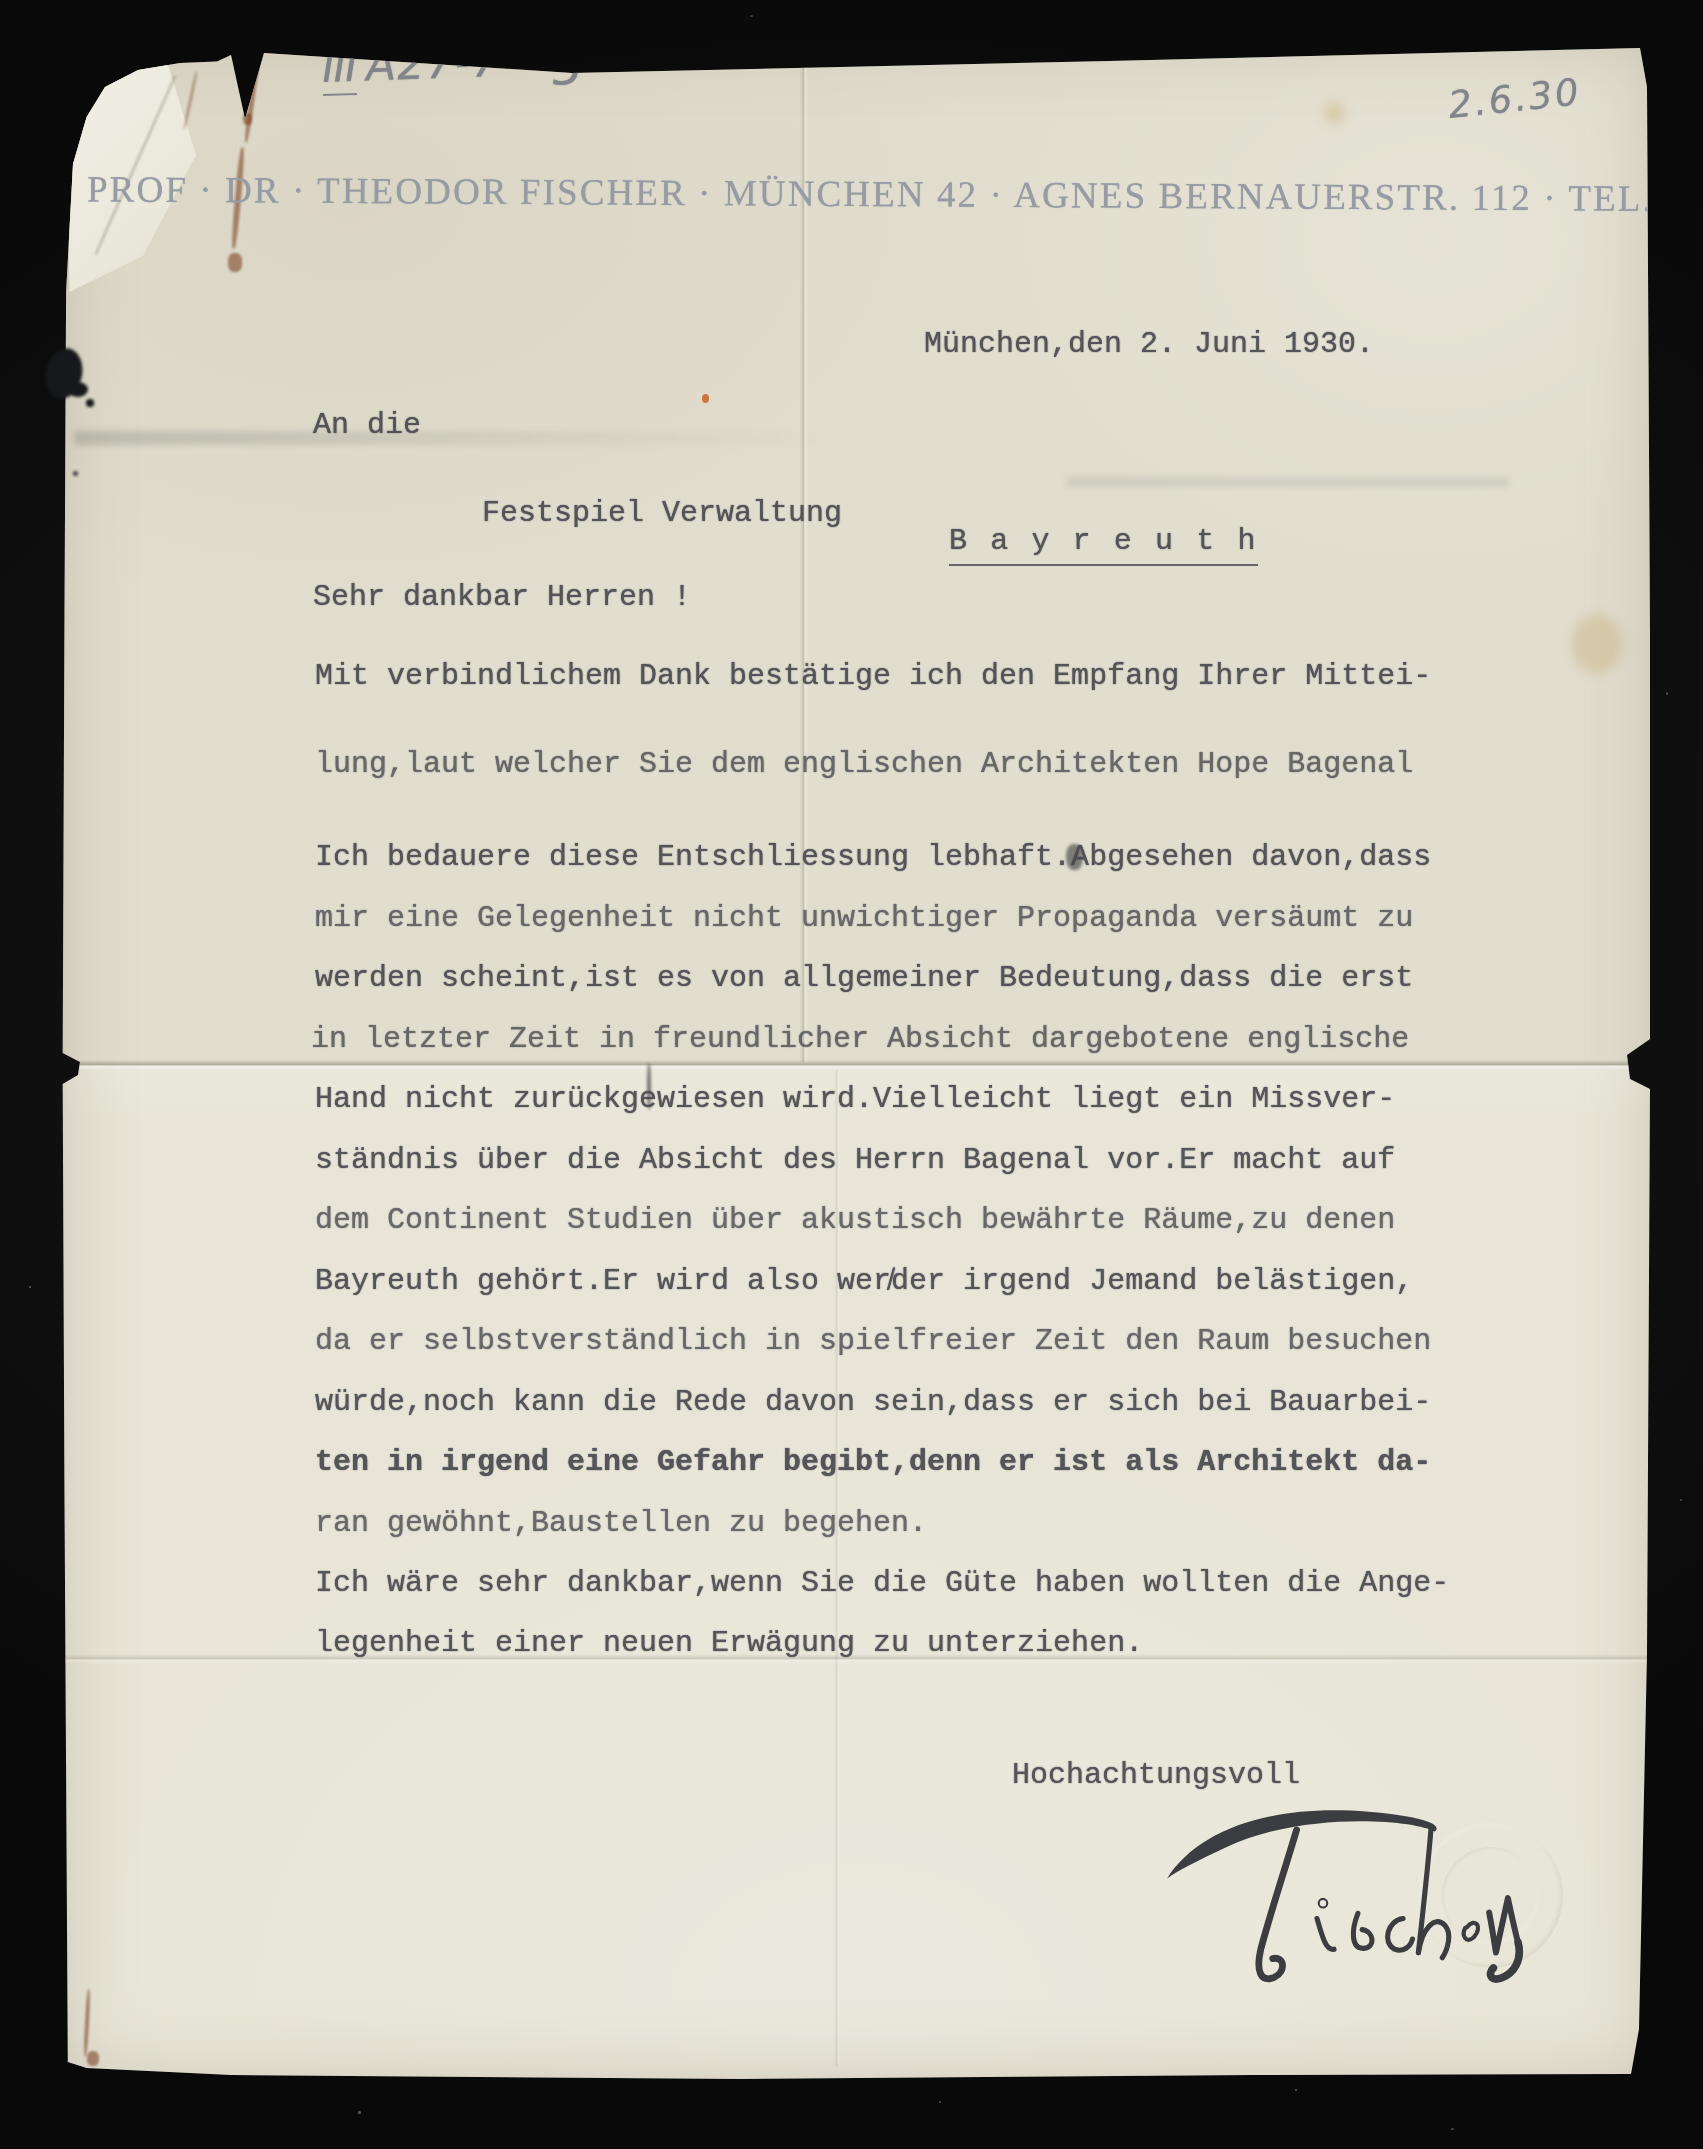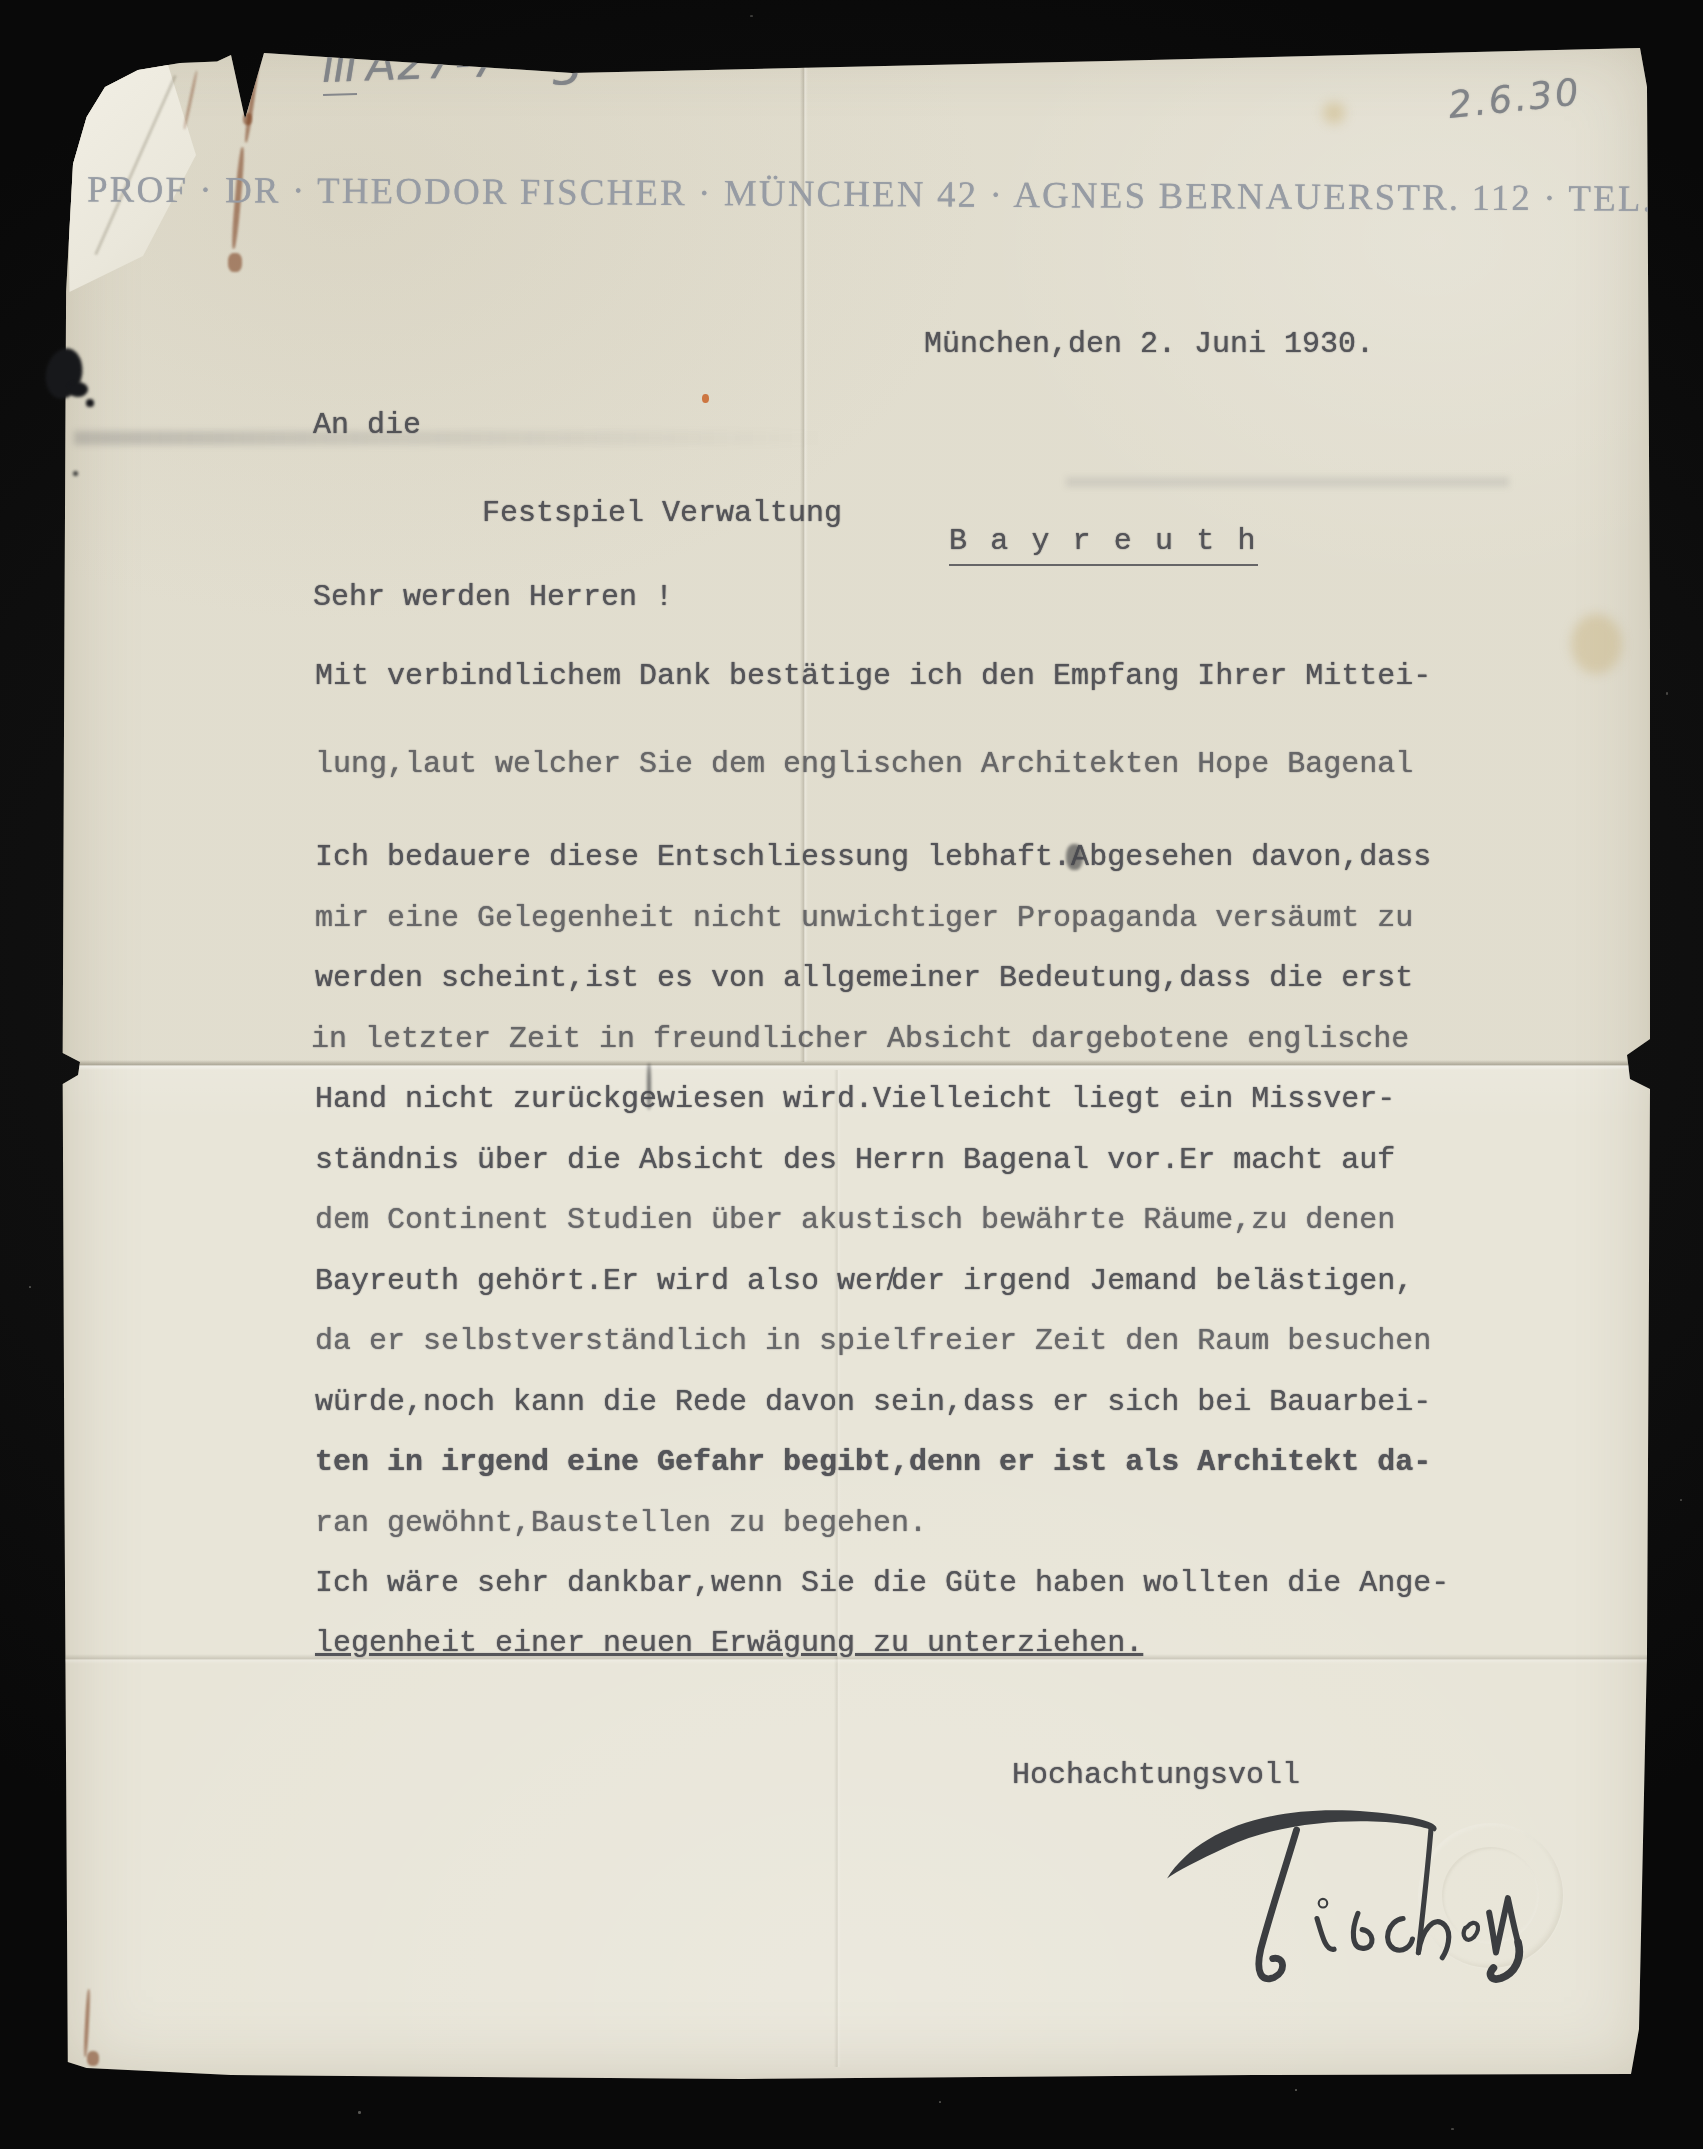--- a/index.html
+++ b/index.html
@@ -99,38 +99,38 @@
     <div class="hw hw-code"><span class="roman">III</span><span>A27-7</span></div>
     <div class="hw hw-page">3</div>
     <div class="hw hw-date">2.6.30</div>
 
     <div class="letterhead">PROF · DR · THEODOR FISCHER · MÜNCHEN 42 · AGNES BERNAUERSTR. 112 · TEL. 80542</div>
 
     <div class="tw" style="left:863px;top:290px;">München,den 2. Juni 1930.</div>
     <div class="tw" style="left:252px;top:371px;">An die</div>
     <div class="tw" style="left:421px;top:430px;margin-top:29px;">Festspiel Verwaltung</div>
     <div class="tw" style="left:888px;top:487px;"><span class="underlined">B a y r e u t h</span></div>
-    <div class="tw" style="left:252px;top:543px;">Sehr werden Herren !</div>
+    <div class="tw" style="left:252px;top:543px;">Sehr dankbar Herren !</div>
 
     <div class="tw" style="left:254px;top:622px;">Mit verbindlichem Dank bestätige ich den Empfang Ihrer Mittei-</div>
     <div class="tw light" style="left:254px;top:682px;margin-top:28px;">lung,laut welcher Sie dem englischen Architekten Hope Bagenal</div>
     <div class="tw" style="left:254px;top:803px;">Ich bedauere diese Entschliessung lebhaft.Abgesehen davon,dass</div>
     <div class="tw light" style="left:254px;top:864px;">mir eine Gelegenheit nicht unwichtiger Propaganda versäumt zu</div>
     <div class="tw" style="left:254px;top:924px;">werden scheint,ist es von allgemeiner Bedeutung,dass die erst</div>
     <div class="tw light" style="left:250px;top:985px;">in letzter Zeit in freundlicher Absicht dargebotene englische</div>
     <div class="tw" style="left:254px;top:1045px;">Hand nicht zurückgewiesen wird.Vielleicht liegt ein Missver-</div>
     <div class="tw" style="left:254px;top:1106px;">ständnis über die Absicht des Herrn Bagenal vor.Er macht auf</div>
     <div class="tw light" style="left:254px;top:1166px;">dem Continent Studien über akustisch bewährte Räume,zu denen</div>
     <div class="tw" style="left:254px;top:1227px;">Bayreuth gehört.Er wird also wer̸der irgend Jemand belästigen,</div>
     <div class="tw light" style="left:254px;top:1287px;">da er selbstverständlich in spielfreier Zeit den Raum besuchen</div>
     <div class="tw" style="left:254px;top:1348px;">würde,noch kann die Rede davon sein,dass er sich bei Bauarbei-</div>
     <div class="tw" style="left:254px;top:1408px;font-weight:bold;">ten in irgend eine Gefahr begibt,denn er ist als Architekt da-</div>
     <div class="tw light" style="left:254px;top:1469px;">ran gewöhnt,Baustellen zu begehen.</div>
     <div class="tw" style="left:254px;top:1529px;">Ich wäre sehr dankbar,wenn Sie die Güte haben wollten die Ange-</div>
-    <div class="tw" style="left:254px;top:1589px;text-decoration:underline;">legenheit einer neuen Erwägung zu unterziehen.</div>
+    <div class="tw" style="left:254px;top:1589px;">legenheit einer neuen Erwägung zu unterziehen.</div>
 
     <div class="tw" style="left:951px;top:1721px;">Hochachtungsvoll</div>
 
     <div class="seal">
         <div class="seal-inner"></div>
       </div>
 
     <div class="signature" aria-label="Fischer">
       <svg viewBox="0 0 480 230" xmlns="http://www.w3.org/2000/svg">
         <g fill="none" stroke="#2e3135" stroke-linecap="round" stroke-linejoin="round" opacity="0.93">

